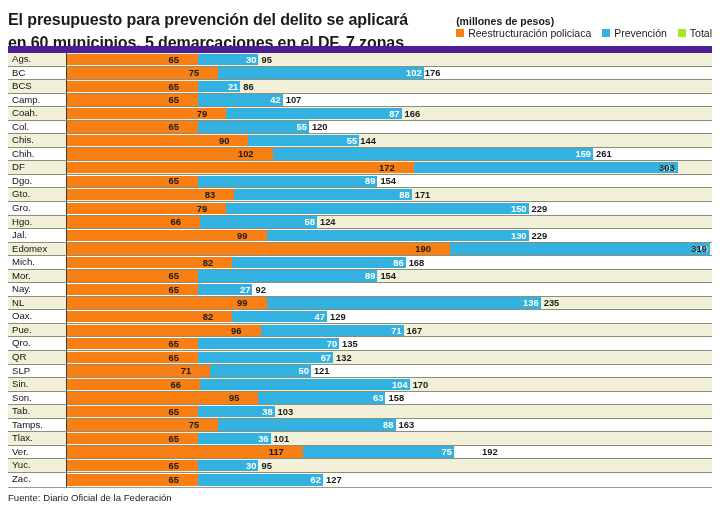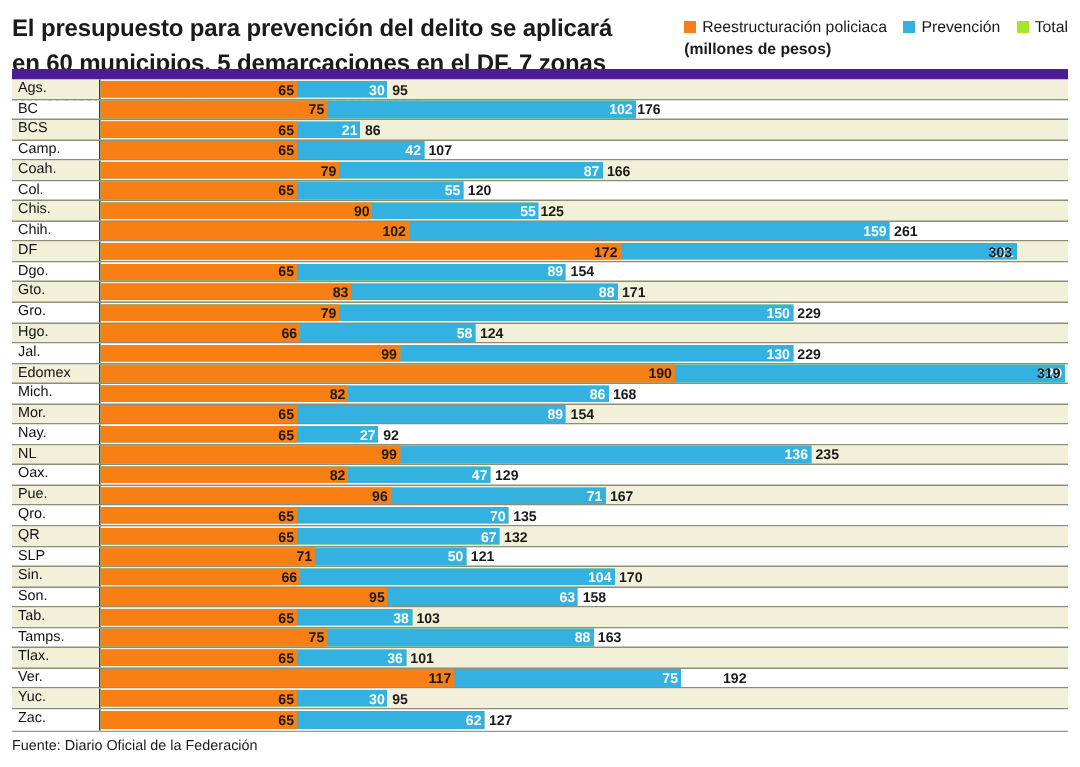--- a/index.html
+++ b/index.html
@@ -113,54 +113,54 @@
     top: 0;
     height: 100%;
     display: flex;
     align-items: center;
     font-size: 9.4px;
     font-weight: bold;
     line-height: 1;
     z-index: 5;
     white-space: nowrap;
   }
-  .val-orange { color: #1a1a1a; transform: translateX(-100%); padding-right: 2px; }
+  .val-orange { color: #1a1a1a; transform: translateX(-100%); padding-right: 19px; }
   .val-blue   { color: #ffffff; transform: translateX(-100%); padding-right: 2px; }
   .val-total  { color: #1a1a1a; padding-left: 3px; }
   .val-total.inside { transform: translateX(-100%); padding-left: 0; padding-right: 3px; }
 
   
   #footer {
     padding: 4px 8px 0 8px;
     font-size: 9.6px;
     color: #1a1a1a;
   }
 </style>
 </head>
 <body>
 
 <div id="header">
   <div id="headline">El presupuesto para prevención del delito se aplicará en 60 municipios, 5 demarcaciones en el DF, 7 zonas metropolitanas y un área conurbada</div>
 
   <div id="legend-wrap">
+    <div id="legend-units">(millones de pesos)</div>
     <div id="legend-row">
       <div class="legend-item">
         <span class="legend-swatch" style="background: rgb(247, 127, 20);"></span>
         <span>Reestructuración policiaca</span>
       </div>
       <div class="legend-item">
         <span class="legend-swatch" style="background: rgb(51, 178, 226);"></span>
         <span>Prevención</span>
       </div>
       <div class="legend-item">
         <span class="legend-swatch" style="background: rgb(166, 230, 42);"></span>
         <span>Total</span>
       </div>
     </div>
-    <div id="legend-units">(millones de pesos)</div>
   </div>
 </div>
 
 <div id="chart">
     <div class="row alt">
       <div class="row-label">Ags.</div>
       <div class="row-plot">
         <div class="bar bar-total" style="width: 29.6875%; background: rgb(166, 230, 42);"></div>
         <div class="bar bar-blue" style="width: 29.6875%; background: rgb(51, 178, 226);"></div>
         <div class="bar bar-orange" style="width: 20.3125%; background: rgb(247, 127, 20);"></div>
@@ -225,21 +225,21 @@
       </div>
     </div>
     <div class="row alt">
       <div class="row-label">Chis.</div>
       <div class="row-plot">
         <div class="bar bar-total" style="width: 45%; background: rgb(166, 230, 42);"></div>
         <div class="bar bar-blue" style="width: 45.3125%; background: rgb(51, 178, 226);"></div>
         <div class="bar bar-orange" style="width: 28.125%; background: rgb(247, 127, 20);"></div>
         <div class="val val-orange" style="left: 28.125%;">90</div>
         <div class="val val-blue" style="left: 45.3125%;">55</div>
-        <div class="val val-total" style="left: 45%;">125</div>
+        <div class="val val-total" style="left: 45%;">144</div>
       </div>
     </div>
     <div class="row plain">
       <div class="row-label">Chih.</div>
       <div class="row-plot">
         <div class="bar bar-total" style="width: 81.5625%; background: rgb(166, 230, 42);"></div>
         <div class="bar bar-blue" style="width: 81.5625%; background: rgb(51, 178, 226);"></div>
         <div class="bar bar-orange" style="width: 31.875%; background: rgb(247, 127, 20);"></div>
         <div class="val val-orange" style="left: 31.875%;">102</div>
         <div class="val val-blue" style="left: 81.5625%;">159</div>

